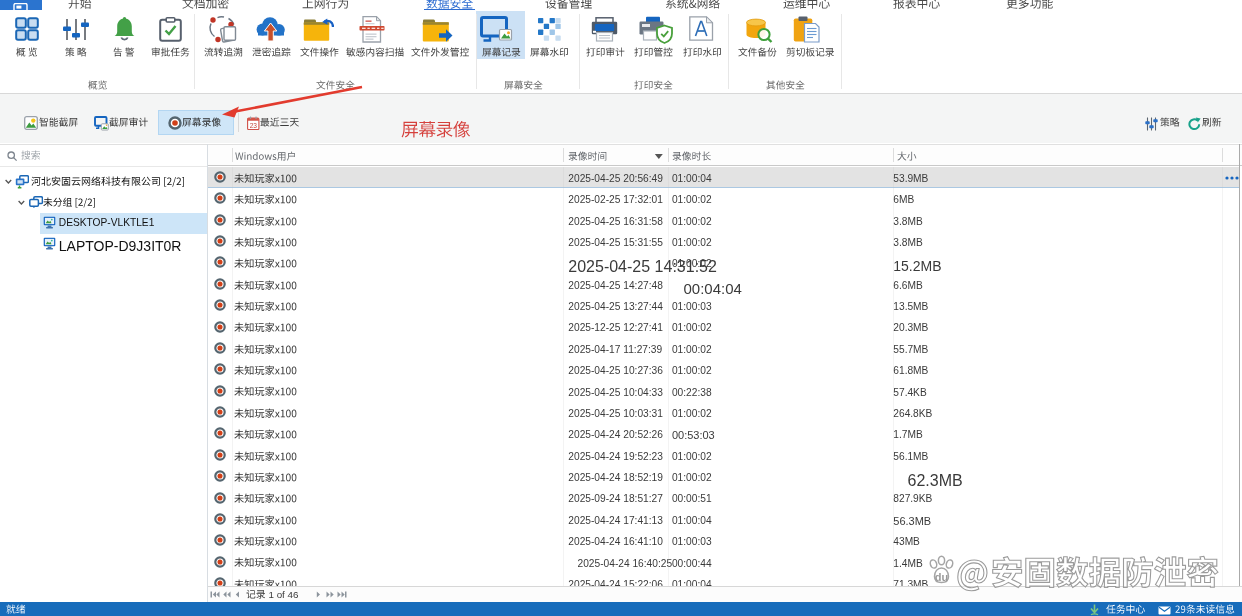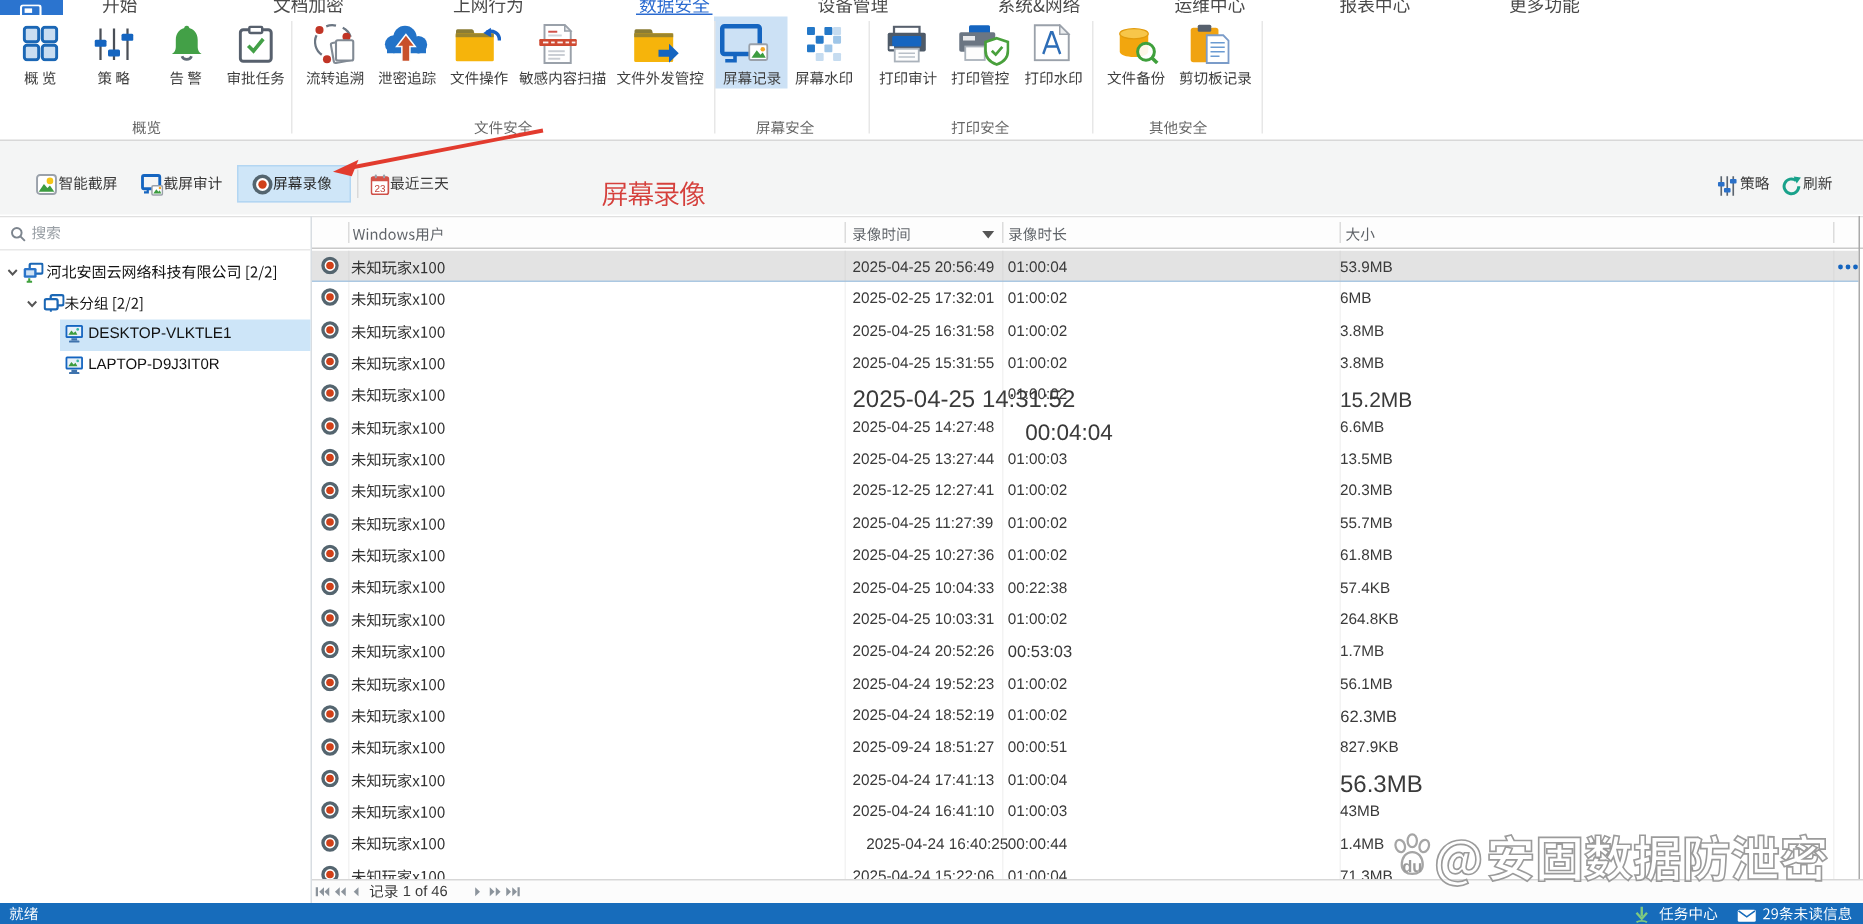--- a/index.html
+++ b/index.html
@@ -371,21 +371,21 @@
   </svg>
 <div class="txt" style="left:58.8px;top:217px;font-size:10.2px;color:#111;">DESKTOP-VLKTLE1</div>
 <svg class="i" style="left:42.8px;top:237px" width="13" height="13" viewBox="0 0 13 13">
     <rect x="0.7" y="0.7" width="11.6" height="8.6" rx="1" fill="#1565c0"></rect>
 <rect x="1.9" y="1.9" width="9.2" height="6.2" fill="#e8f1fa"></rect>
 <path d="M2.6 7.2 L4.6 4.4 L6.1 6 L7.3 4.8 L8.6 7.2 Z" fill="#3d9c40"></path>
     <circle cx="8.8" cy="3.6" r="0.9" fill="#37b6a0"></circle>
 <rect x="4.6" y="9.5" width="3.8" height="1.5" fill="#3f73ad"></rect>
     <rect x="3" y="11" width="7" height="1.4" rx="0.6" fill="#3f73ad"></rect>
   </svg>
-<div class="txt" style="left:58.8px;top:237.7px;font-size:10px;color:#111;">LAPTOP-D9J3IT0R</div>
+<div class="txt" style="left:58.8px;top:237.7px;font-size:14px;color:#111;">LAPTOP-D9J3IT0R</div>
 <div class="a" style="left:207.5px;top:144.5px;width:1034.5px;height:21.3px;background:#fdfdfd"></div>
 <div class="a" style="left:207.5px;top:165.3px;width:1034.5px;height:1px;background:#c9c9c9"></div>
 <div class="a" style="left:231.5px;top:148px;width:1px;height:14px;background:#dcdcdc"></div>
 <div class="a" style="left:562.9px;top:148px;width:1px;height:14px;background:#dcdcdc"></div>
 <div class="a" style="left:668.3px;top:148px;width:1px;height:14px;background:#dcdcdc"></div>
 <div class="a" style="left:893.2px;top:148px;width:1px;height:14px;background:#dcdcdc"></div>
 <div class="a" style="left:1221.5px;top:148px;width:1px;height:14px;background:#dcdcdc"></div>
 <svg class="t" style="left:235.0px;top:150.0px" width="63" height="15" viewBox="0 -9.8 63 15">
     <path d="M1.8 -0.0H2.9L3.9 -4.3C4.0 -4.9 4.2 -5.4 4.3 -6.0H4.3C4.4 -5.4 4.5 -4.9 4.7 -4.3L5.8 -0.0H6.9L8.3 -7.2H7.5L6.7 -3.3C6.6 -2.5 6.4 -1.7 6.3 -0.9H6.3C6.1 -1.7 5.9 -2.5 5.7 -3.3L4.7 -7.2H3.9L2.9 -3.3C2.7 -2.5 2.6 -1.7 2.4 -0.9H2.4C2.2 -1.7 2.1 -2.5 1.9 -3.3L1.2 -7.2H0.3Z M9.5 -0.0H10.4V-5.3H9.5ZM10.0 -6.4C10.3 -6.4 10.6 -6.7 10.6 -7.0C10.6 -7.4 10.3 -7.6 10.0 -7.6C9.6 -7.6 9.4 -7.4 9.4 -7.0C9.4 -6.7 9.6 -6.4 10.0 -6.4Z M12.2 -0.0H13.1V-3.9C13.6 -4.4 14.0 -4.7 14.6 -4.7C15.3 -4.7 15.6 -4.3 15.6 -3.3V-0.0H16.5V-3.4C16.5 -4.7 15.9 -5.5 14.8 -5.5C14.1 -5.5 13.5 -5.1 13.0 -4.5H13.0L12.9 -5.3H12.2Z M20.0 0.1C20.6 0.1 21.2 -0.2 21.6 -0.6H21.6L21.7 -0.0H22.5V-7.8H21.6V-5.8L21.6 -4.8C21.1 -5.2 20.7 -5.5 20.1 -5.5C18.9 -5.5 17.8 -4.4 17.8 -2.7C17.8 -0.9 18.7 0.1 20.0 0.1ZM20.2 -0.6C19.3 -0.6 18.7 -1.4 18.7 -2.7C18.7 -3.9 19.4 -4.7 20.3 -4.7C20.7 -4.7 21.1 -4.5 21.6 -4.1V-1.4C21.1 -0.9 20.7 -0.6 20.2 -0.6Z M26.3 0.1C27.6 0.1 28.8 -0.9 28.8 -2.7C28.8 -4.4 27.6 -5.5 26.3 -5.5C25.0 -5.5 23.9 -4.4 23.9 -2.7C23.9 -0.9 25.0 0.1 26.3 0.1ZM26.3 -0.6C25.4 -0.6 24.8 -1.4 24.8 -2.7C24.8 -3.9 25.4 -4.7 26.3 -4.7C27.2 -4.7 27.9 -3.9 27.9 -2.7C27.9 -1.4 27.2 -0.6 26.3 -0.6Z M31.0 -0.0H32.1L32.8 -2.9C33.0 -3.4 33.1 -3.9 33.2 -4.4H33.2C33.4 -3.9 33.5 -3.4 33.6 -2.9L34.4 -0.0H35.5L36.9 -5.3H36.0L35.3 -2.2C35.1 -1.7 35.0 -1.3 34.9 -0.8H34.9C34.8 -1.3 34.6 -1.7 34.5 -2.2L33.7 -5.3H32.8L32.0 -2.2C31.9 -1.7 31.7 -1.3 31.6 -0.8H31.6C31.5 -1.3 31.4 -1.7 31.3 -2.2L30.5 -5.3H29.6Z M39.4 0.1C40.7 0.1 41.4 -0.6 41.4 -1.5C41.4 -2.5 40.5 -2.8 39.8 -3.1C39.2 -3.3 38.6 -3.5 38.6 -4.0C38.6 -4.4 38.9 -4.8 39.6 -4.8C40.1 -4.8 40.4 -4.6 40.8 -4.3L41.2 -4.9C40.8 -5.2 40.2 -5.5 39.6 -5.5C38.4 -5.5 37.8 -4.8 37.8 -3.9C37.8 -3.0 38.6 -2.7 39.3 -2.4C39.9 -2.2 40.5 -1.9 40.5 -1.4C40.5 -0.9 40.2 -0.6 39.5 -0.6C38.8 -0.6 38.4 -0.8 37.9 -1.2L37.5 -0.6C38.0 -0.2 38.7 0.1 39.4 0.1Z M43.2 -7.5V-4.0C43.2 -2.6 43.1 -0.9 42.1 0.4C42.2 0.4 42.5 0.7 42.6 0.8C43.4 -0.0 43.7 -1.1 43.9 -2.2H46.3V0.7H47.1V-2.2H49.7V-0.2C49.7 -0.0 49.6 0.0 49.4 0.0C49.3 0.0 48.6 0.0 47.9 0.0C48.0 0.2 48.1 0.5 48.2 0.7C49.1 0.7 49.6 0.7 50.0 0.6C50.3 0.5 50.4 0.3 50.4 -0.2V-7.5ZM44.0 -6.8H46.3V-5.3H44.0ZM49.7 -6.8V-5.3H47.1V-6.8ZM44.0 -4.6H46.3V-2.9H43.9C44.0 -3.3 44.0 -3.7 44.0 -4.0ZM49.7 -4.6V-2.9H47.1V-4.6Z M54.0 -6.0H59.1V-4.1H53.9L54.0 -4.6ZM55.9 -8.1C56.1 -7.7 56.3 -7.1 56.4 -6.7H53.2V-4.6C53.2 -3.1 53.1 -1.1 51.9 0.4C52.0 0.5 52.4 0.7 52.5 0.8C53.5 -0.3 53.8 -2.0 53.9 -3.4H59.1V-2.7H59.8V-6.7H56.7L57.2 -6.9C57.0 -7.2 56.8 -7.8 56.6 -8.3Z" fill="#5f6368"></path>
   </svg>
@@ -488,21 +488,21 @@
     <div class="txt" style="left:360.8px;top:155.9px;font-size:10.2px;color:#3a3a3a">2025-12-25 12:27:41</div>
     <div class="txt" style="left:464.4px;top:155.9px;font-size:10.2px;color:#3a3a3a">01:00:02</div>
     <div class="txt" style="left:685.8px;top:155.9px;font-size:10.2px;color:#3a3a3a">20.3MB</div>
     <svg class="i" style="left:6px;top:175.4px" width="12" height="12" viewBox="0 0 12 12">
       <circle cx="6" cy="6" r="4.7" fill="#fff" stroke="#54656f" stroke-width="2.2"></circle>
       <circle cx="6" cy="6" r="2.55" fill="#d14018"></circle>
     </svg>
     <svg class="t" style="left:26.3px;top:176.2px" width="72" height="15" viewBox="0 -10.2 72 15">
       <use href="#wz" fill="#333"></use>
     </svg>
-    <div class="txt" style="left:360.8px;top:177.3px;font-size:10.2px;color:#3a3a3a">2025-04-25 11:27:39</div>
+    <div class="txt" style="left:360.8px;top:177.3px;font-size:10.2px;color:#3a3a3a">2025-04-17 11:27:39</div>
     <div class="txt" style="left:464.4px;top:177.3px;font-size:10.2px;color:#3a3a3a">01:00:02</div>
     <div class="txt" style="left:685.8px;top:177.3px;font-size:10.2px;color:#3a3a3a">55.7MB</div>
     <svg class="i" style="left:6px;top:196.8px" width="12" height="12" viewBox="0 0 12 12">
       <circle cx="6" cy="6" r="4.7" fill="#fff" stroke="#54656f" stroke-width="2.2"></circle>
       <circle cx="6" cy="6" r="2.55" fill="#d14018"></circle>
     </svg>
     <svg class="t" style="left:26.3px;top:197.6px" width="72" height="15" viewBox="0 -10.2 72 15">
       <use href="#wz" fill="#333"></use>
     </svg>
     <div class="txt" style="left:360.8px;top:198.7px;font-size:10.2px;color:#3a3a3a">2025-04-25 10:27:36</div>
@@ -550,41 +550,41 @@
     <div class="txt" style="left:685.8px;top:284.1px;font-size:10.2px;color:#3a3a3a">56.1MB</div>
     <svg class="i" style="left:6px;top:303.6px" width="12" height="12" viewBox="0 0 12 12">
       <circle cx="6" cy="6" r="4.7" fill="#fff" stroke="#54656f" stroke-width="2.2"></circle>
       <circle cx="6" cy="6" r="2.55" fill="#d14018"></circle>
     </svg>
     <svg class="t" style="left:26.3px;top:304.4px" width="72" height="15" viewBox="0 -10.2 72 15">
       <use href="#wz" fill="#333"></use>
     </svg>
     <div class="txt" style="left:360.8px;top:305.5px;font-size:10.2px;color:#3a3a3a">2025-04-24 18:52:19</div>
     <div class="txt" style="left:464.4px;top:305.5px;font-size:10.2px;color:#3a3a3a">01:00:02</div>
-    <div class="txt" style="left:686px;top:305.5px;font-size:11px;color:#3a3a3a">62.3MB</div>
+    <div class="txt" style="left:700px;top:305.5px;font-size:16px;color:#3a3a3a">62.3MB</div>
     <svg class="i" style="left:6px;top:325.0px" width="12" height="12" viewBox="0 0 12 12">
       <circle cx="6" cy="6" r="4.7" fill="#fff" stroke="#54656f" stroke-width="2.2"></circle>
       <circle cx="6" cy="6" r="2.55" fill="#d14018"></circle>
     </svg>
     <svg class="t" style="left:26.3px;top:325.8px" width="72" height="15" viewBox="0 -10.2 72 15">
       <use href="#wz" fill="#333"></use>
     </svg>
     <div class="txt" style="left:360.8px;top:326.9px;font-size:10.2px;color:#3a3a3a">2025-09-24 18:51:27</div>
     <div class="txt" style="left:464.4px;top:326.9px;font-size:10.2px;color:#3a3a3a">00:00:51</div>
     <div class="txt" style="left:685.8px;top:326.9px;font-size:10.2px;color:#3a3a3a">827.9KB</div>
     <svg class="i" style="left:6px;top:346.4px" width="12" height="12" viewBox="0 0 12 12">
       <circle cx="6" cy="6" r="4.7" fill="#fff" stroke="#54656f" stroke-width="2.2"></circle>
       <circle cx="6" cy="6" r="2.55" fill="#d14018"></circle>
     </svg>
     <svg class="t" style="left:26.3px;top:347.2px" width="72" height="15" viewBox="0 -10.2 72 15">
       <use href="#wz" fill="#333"></use>
     </svg>
     <div class="txt" style="left:360.8px;top:348.3px;font-size:10.2px;color:#3a3a3a">2025-04-24 17:41:13</div>
     <div class="txt" style="left:464.4px;top:348.3px;font-size:10.2px;color:#3a3a3a">01:00:04</div>
-    <div class="txt" style="left:685.8px;top:348.3px;font-size:16px;color:#3a3a3a">56.3MB</div>
+    <div class="txt" style="left:685.8px;top:348.3px;font-size:11px;color:#3a3a3a">56.3MB</div>
     <svg class="i" style="left:6px;top:367.7px" width="12" height="12" viewBox="0 0 12 12">
       <circle cx="6" cy="6" r="4.7" fill="#fff" stroke="#54656f" stroke-width="2.2"></circle>
       <circle cx="6" cy="6" r="2.55" fill="#d14018"></circle>
     </svg>
     <svg class="t" style="left:26.3px;top:368.5px" width="72" height="15" viewBox="0 -10.2 72 15">
       <use href="#wz" fill="#333"></use>
     </svg>
     <div class="txt" style="left:360.8px;top:369.6px;font-size:10.2px;color:#3a3a3a">2025-04-24 16:41:10</div>
     <div class="txt" style="left:464.4px;top:369.6px;font-size:10.2px;color:#3a3a3a">01:00:03</div>
     <div class="txt" style="left:685.8px;top:369.6px;font-size:10.2px;color:#3a3a3a">43MB</div>

